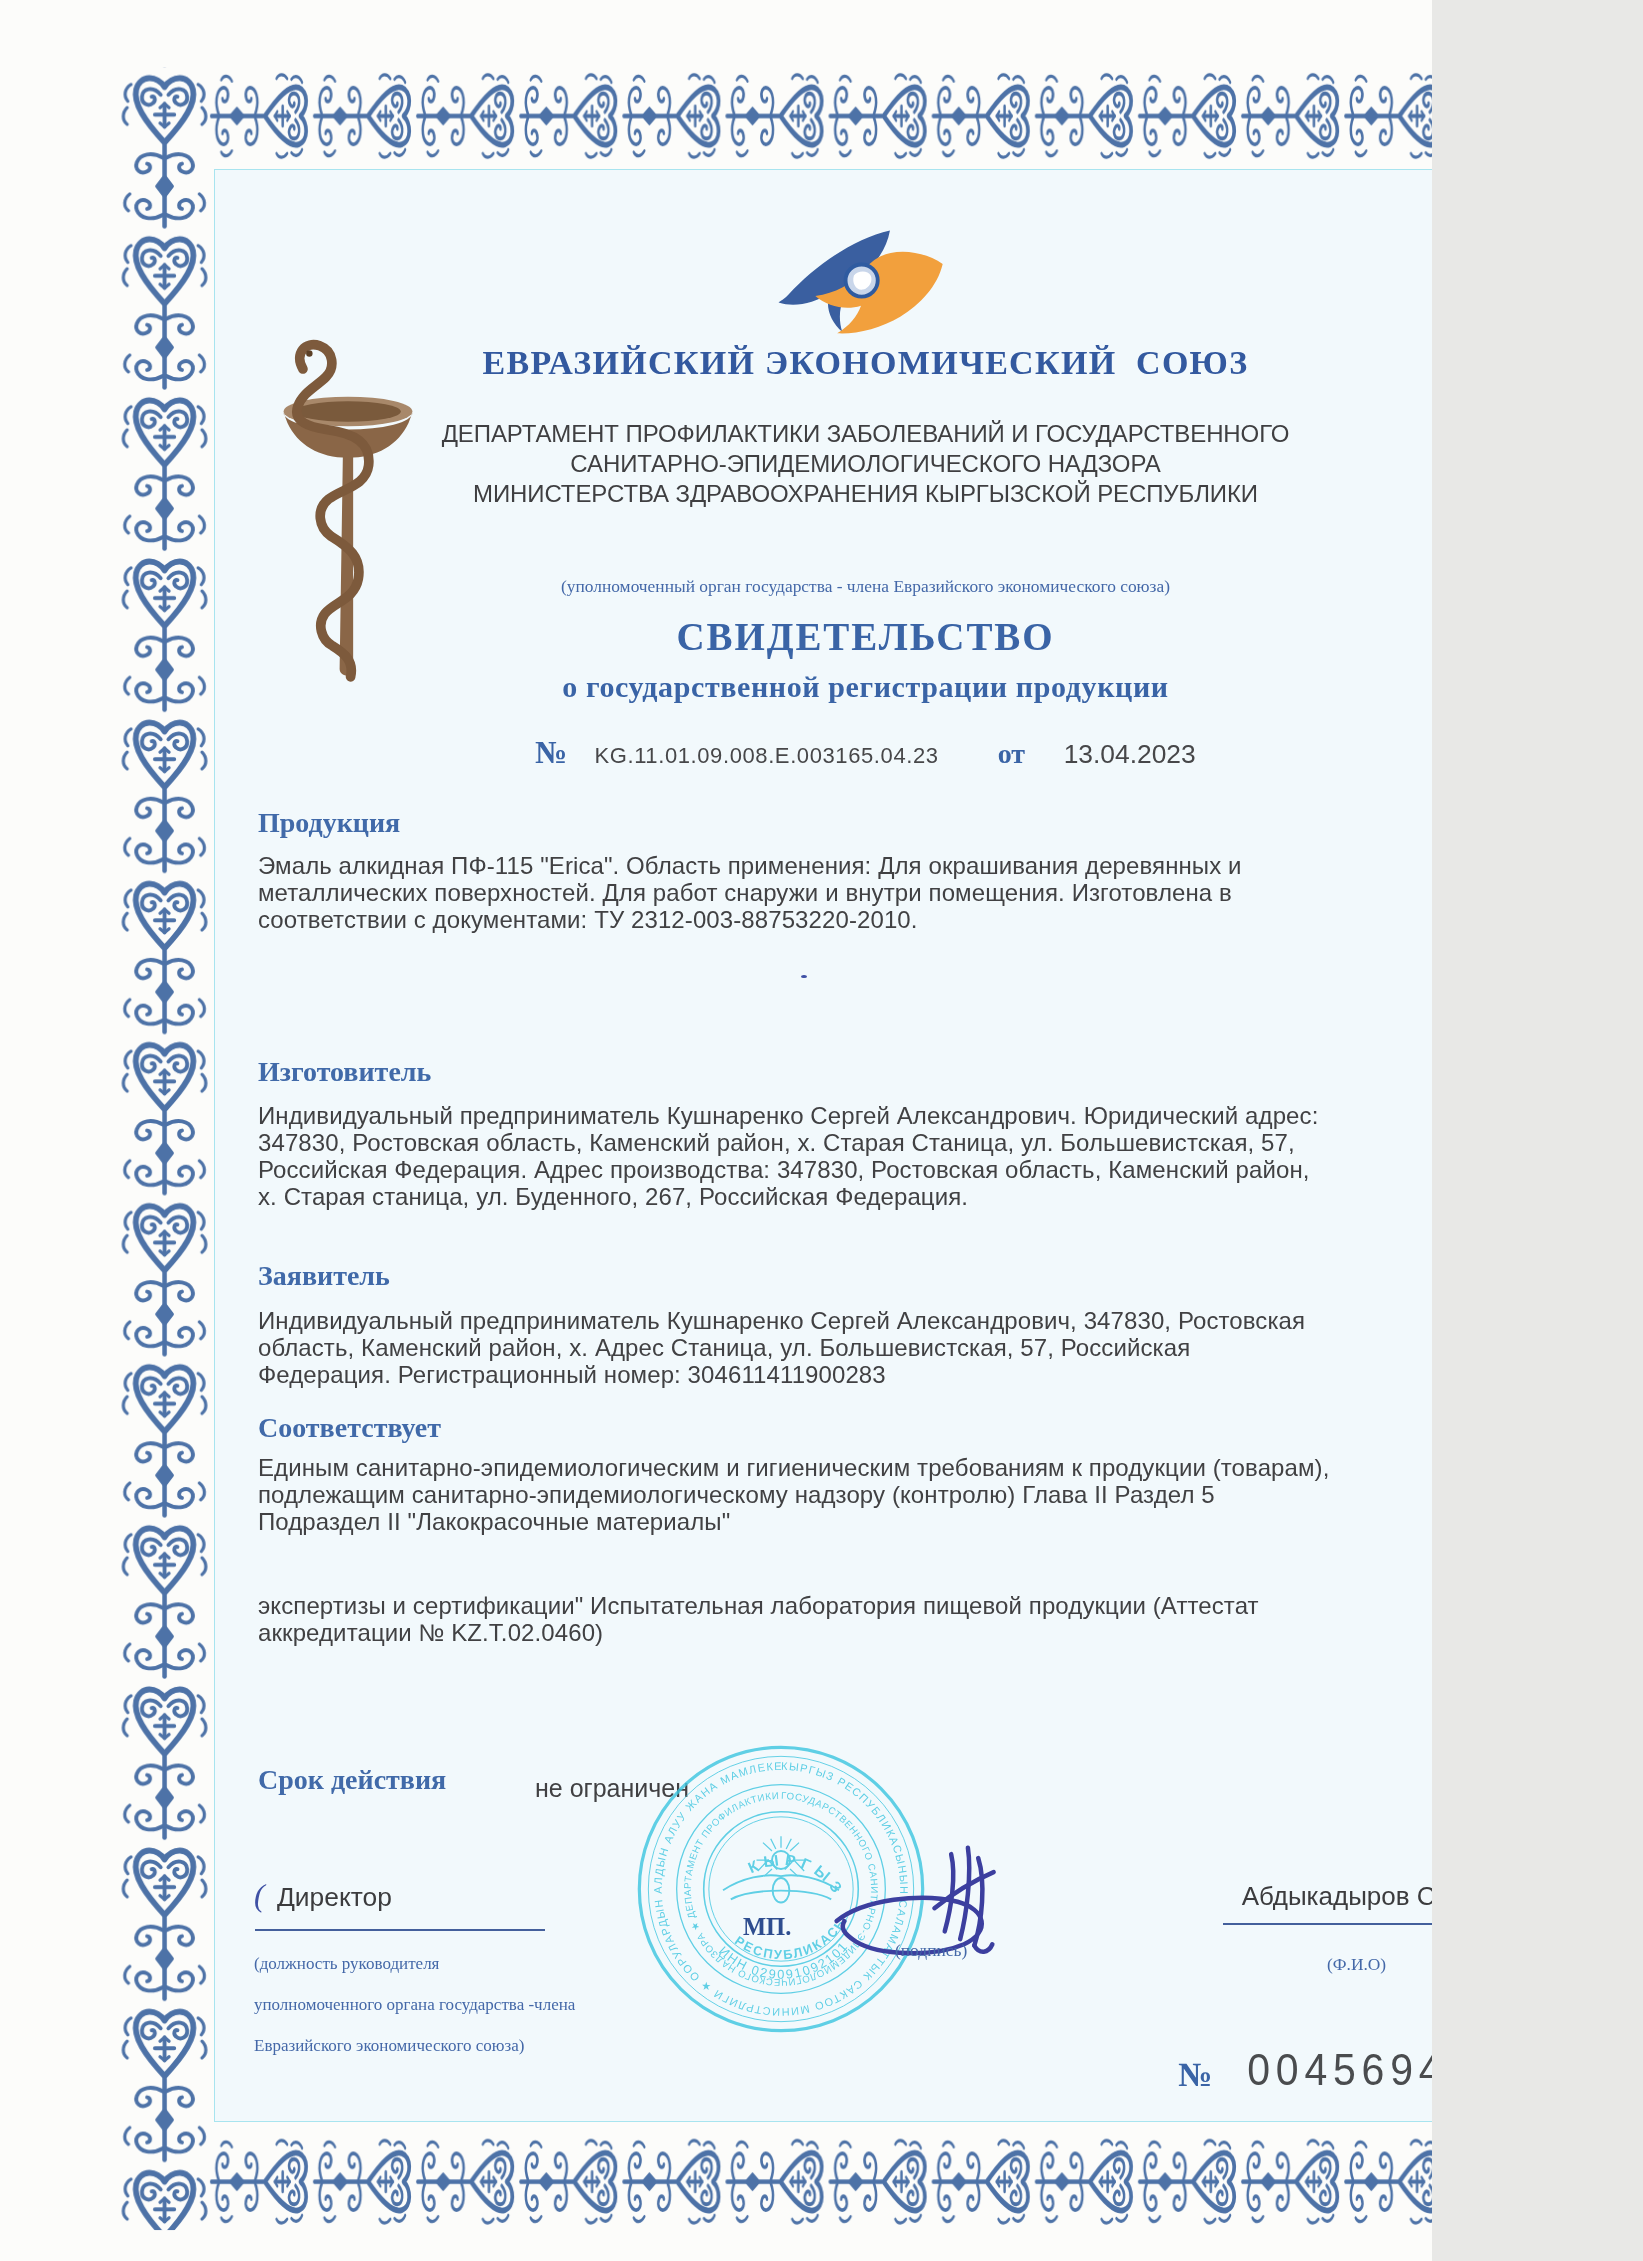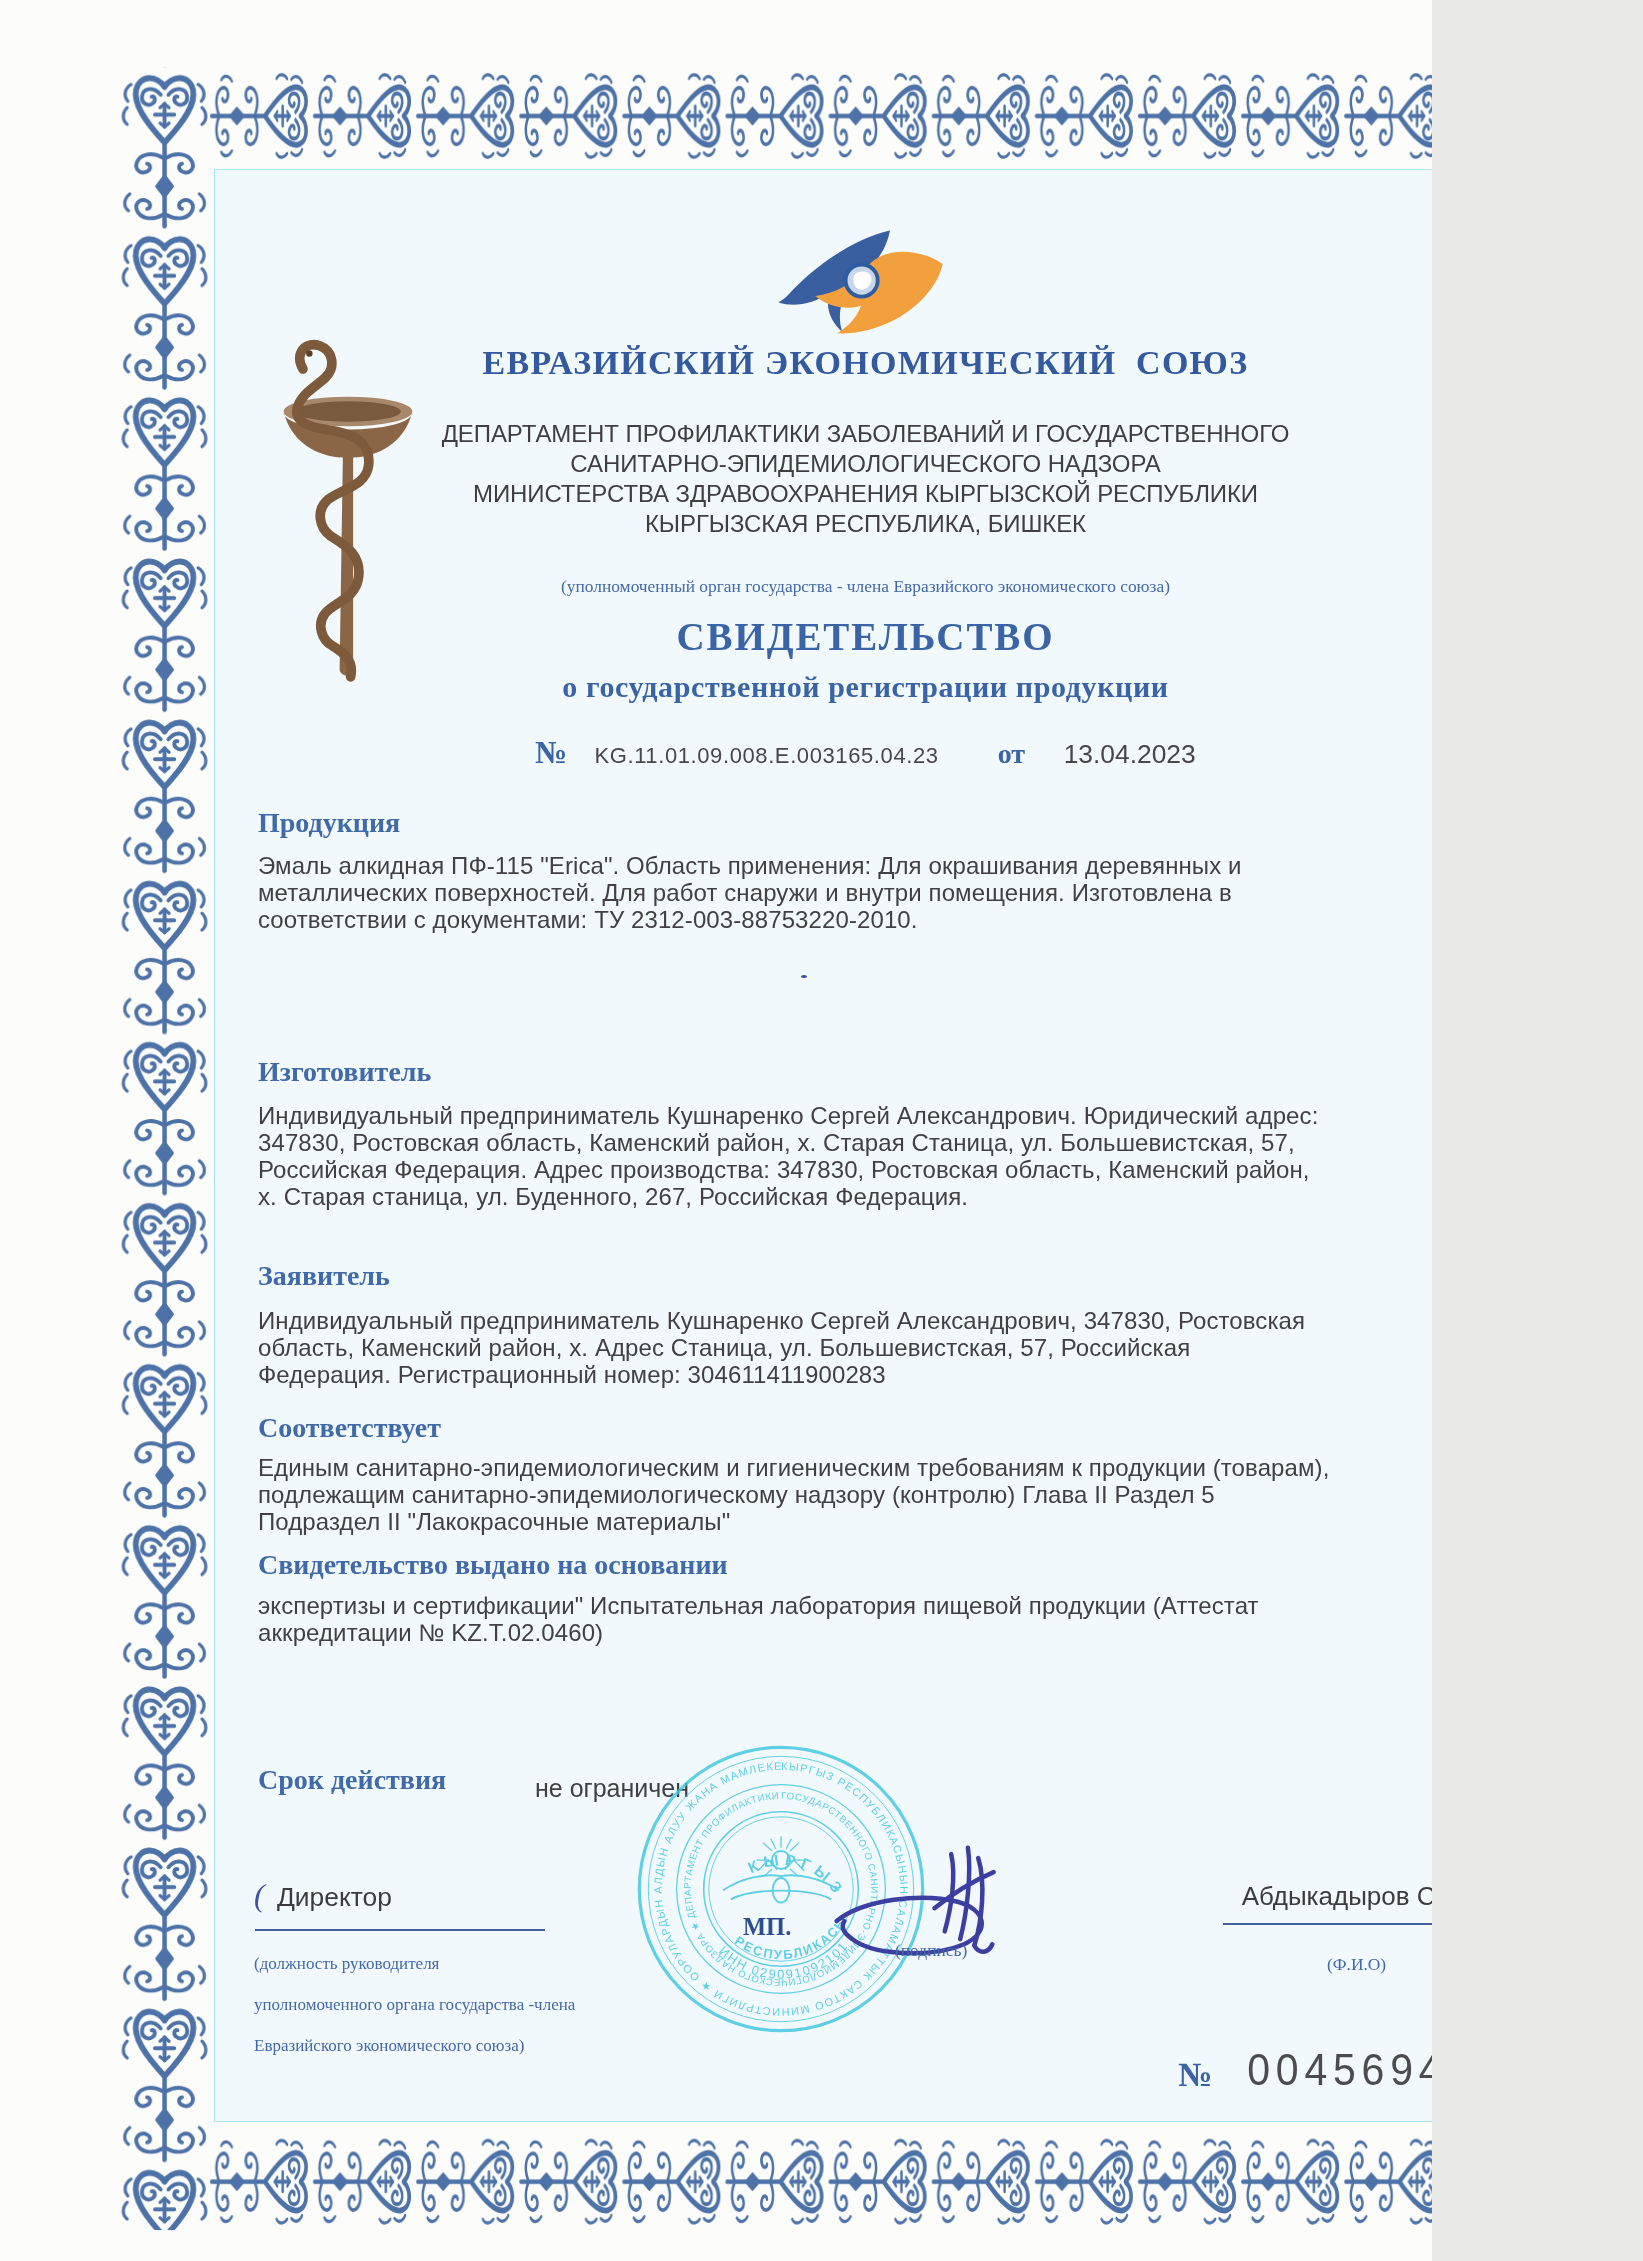--- a/index.html
+++ b/index.html
@@ -103,21 +103,20 @@
     <circle cx="136" cy="88" r="25" fill="#c9d6ea" stroke="#2f5ba0" stroke-width="6"></circle>
     <path fill="#ffffff" d="M124 80 C130 72 146 72 150 80 C154 88 148 100 138 102 C128 104 120 92 124 80 Z"></path>
   </svg>
 
   <div class="abs ctr serif title-main">ЕВРАЗИЙСКИЙ ЭКОНОМИЧЕСКИЙ  СОЮЗ</div>
 
   <div class="abs ctr dept">
     <div>ДЕПАРТАМЕНТ ПРОФИЛАКТИКИ ЗАБОЛЕВАНИЙ И ГОСУДАРСТВЕННОГО</div>
     <div>САНИТАРНО-ЭПИДЕМИОЛОГИЧЕСКОГО НАДЗОРА</div>
     <div>МИНИСТЕРСТВА ЗДРАВООХРАНЕНИЯ КЫРГЫЗСКОЙ РЕСПУБЛИКИ</div>
-    <div>КЫРГЫЗСКАЯ РЕСПУБЛИКА, БИШКЕК</div>
   </div>
 
   <div class="abs ctr serif auth-note">(уполномоченный орган государства - члена Евразийского экономического союза)</div>
 
   <div class="abs ctr serif cert-title">СВИДЕТЕЛЬСТВО</div>
   <div class="abs ctr serif cert-sub">о государственной регистрации продукции</div>
 
   <div class="abs num-row">
     <span class="serif num-sign">№</span>
     <span class="num-val">KG.11.01.09.008.E.003165.04.23</span>
@@ -148,21 +147,20 @@
     <div>Федерация. Регистрационный номер: 304611411900283</div>
   </div>
 
   <div class="abs sec-h" style="top:1412px;">Соответствует</div>
   <div class="abs body-par" style="top:1454px;">
     <div>Единым санитарно-эпидемиологическим и гигиеническим требованиям к продукции (товарам),</div>
     <div>подлежащим санитарно-эпидемиологическому надзору (контролю) Глава II Раздел 5</div>
     <div>Подраздел II "Лакокрасочные материалы"</div>
   </div>
 
-  <div class="abs sec-h" style="top:1549px;">Свидетельство выдано на основании</div>
   <div class="abs body-par" style="top:1592px;">
     <div>экспертизы и сертификации" Испытательная лаборатория пищевой продукции (Аттестат</div>
     <div>аккредитации № KZ.T.02.0460)</div>
   </div>
 
   <div class="abs sec-h" style="top:1764px;">Срок действия</div>
   <div class="abs validity-val">не ограничен</div>
 
   <svg class="abs" style="left:620px;top:1728px;opacity:0.82;" width="322" height="322" viewBox="0 0 500 500">
     <g stroke="#3fc6e0" fill="none">

